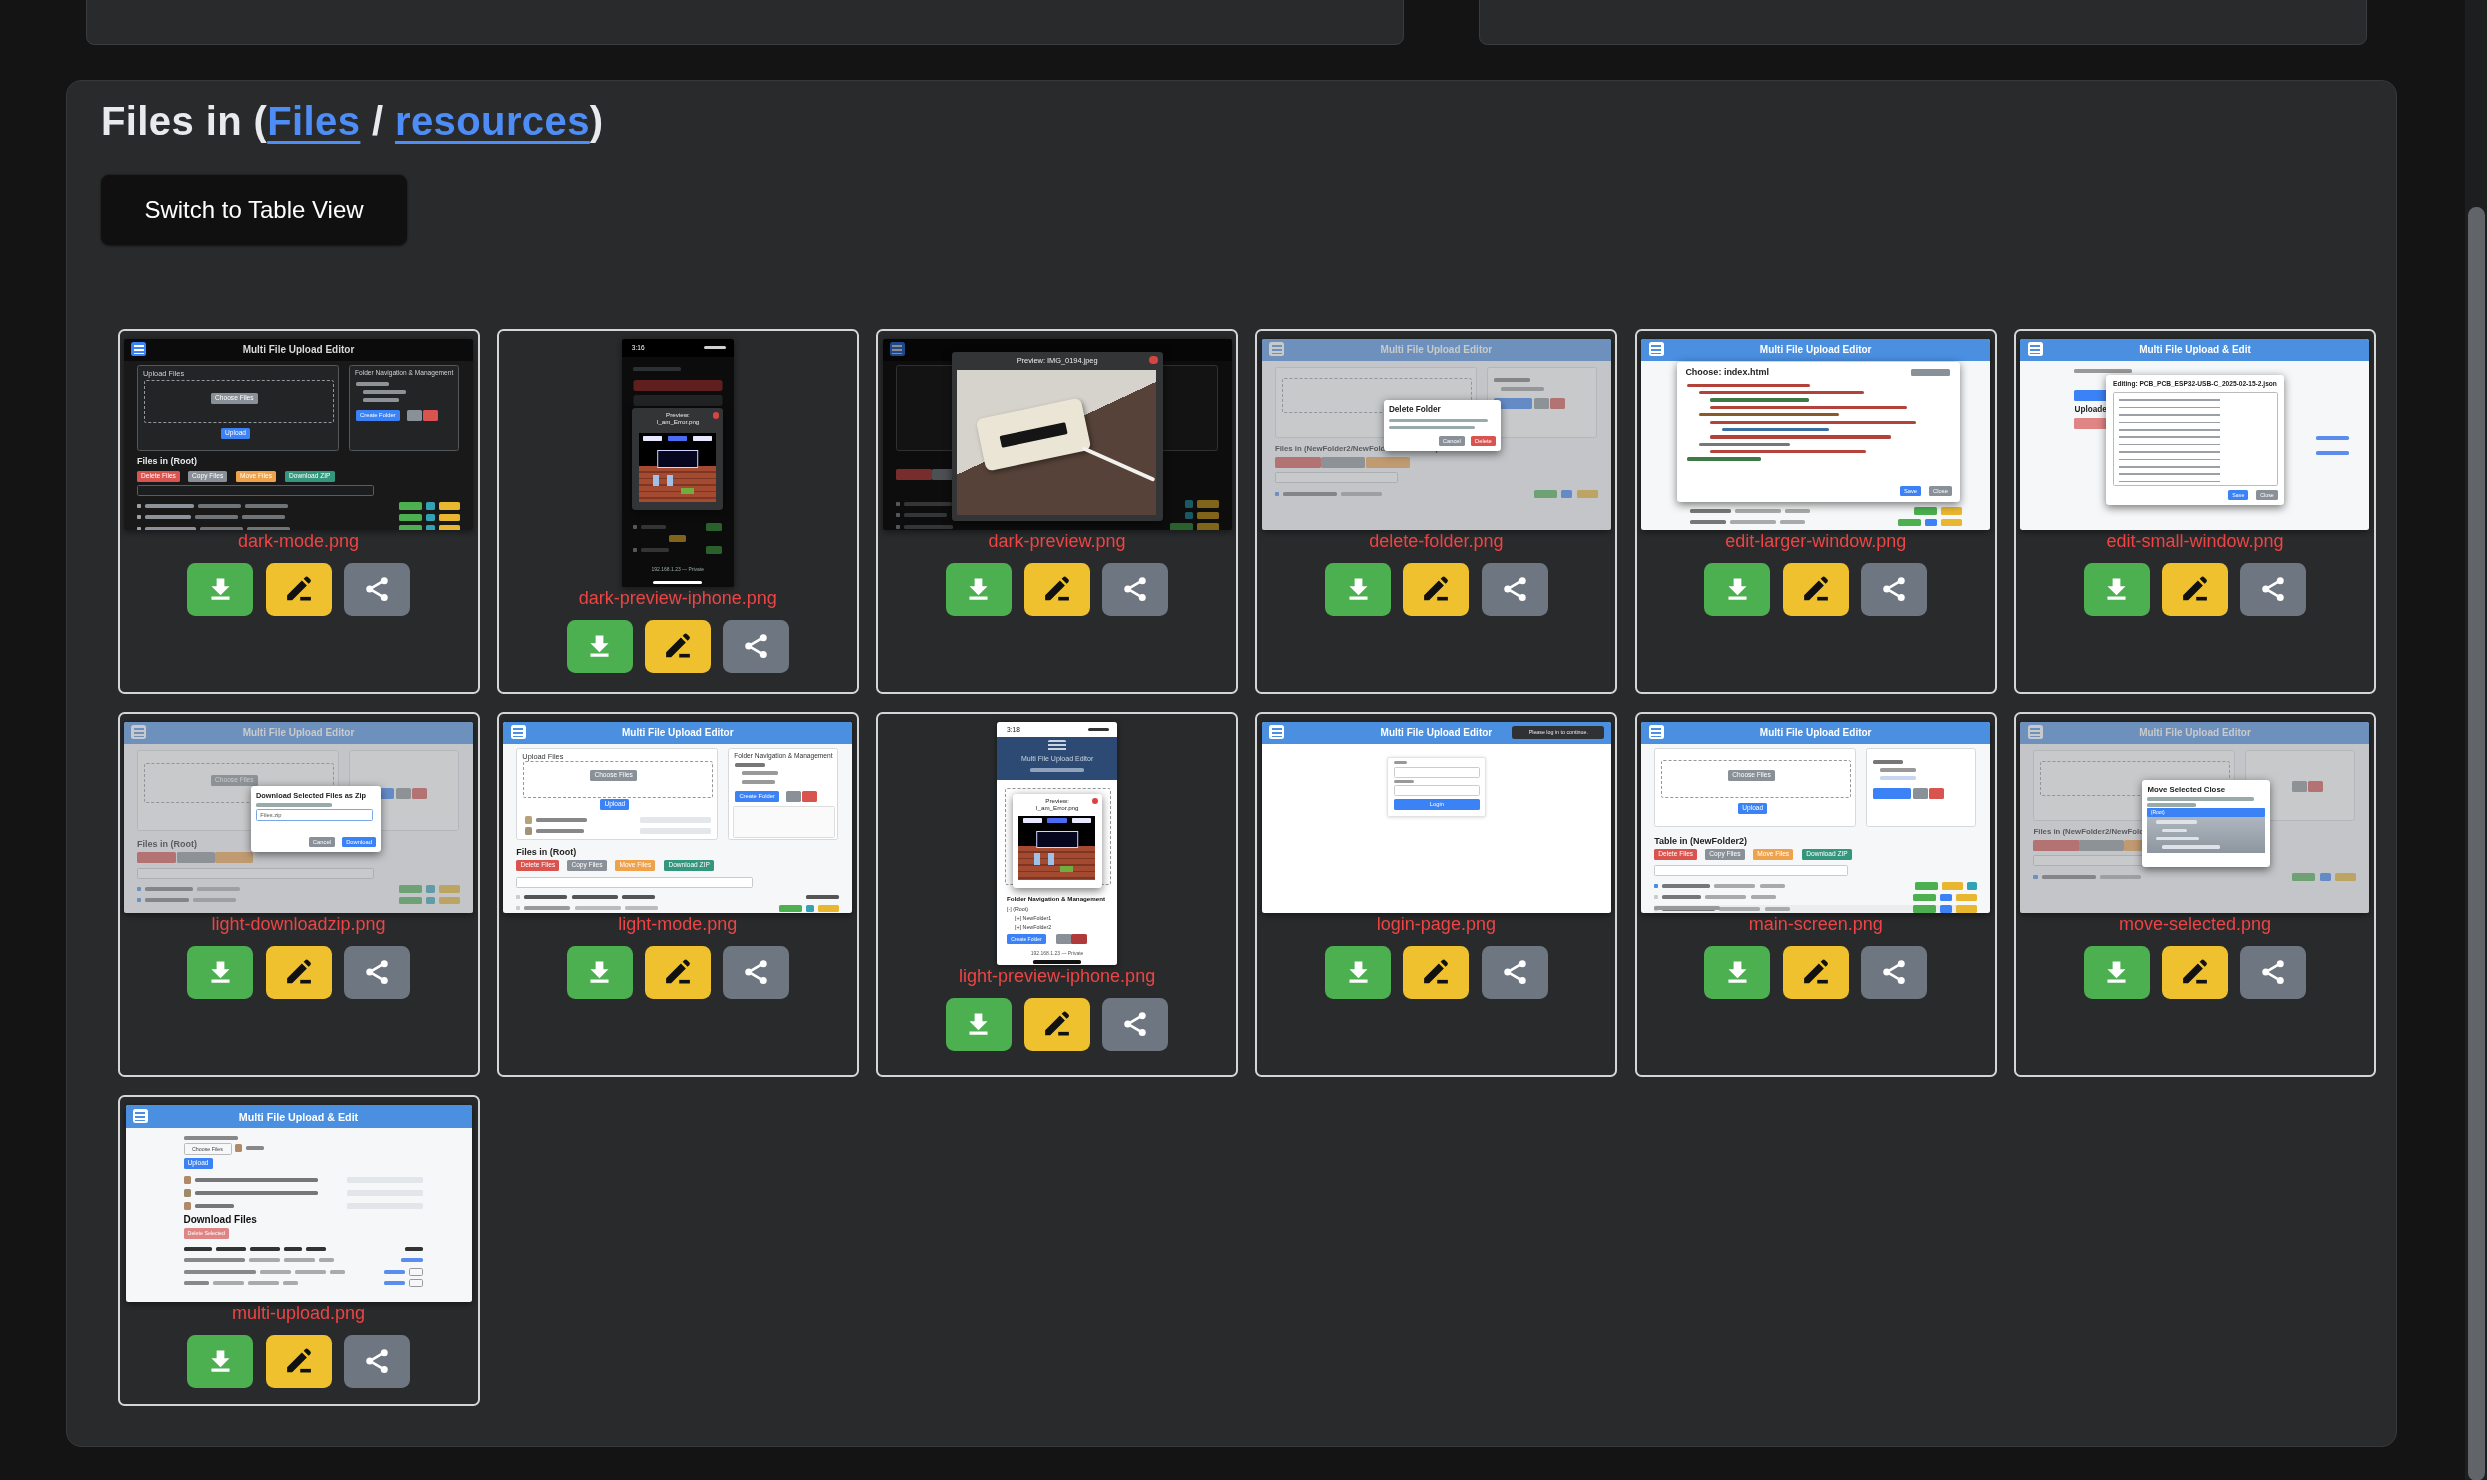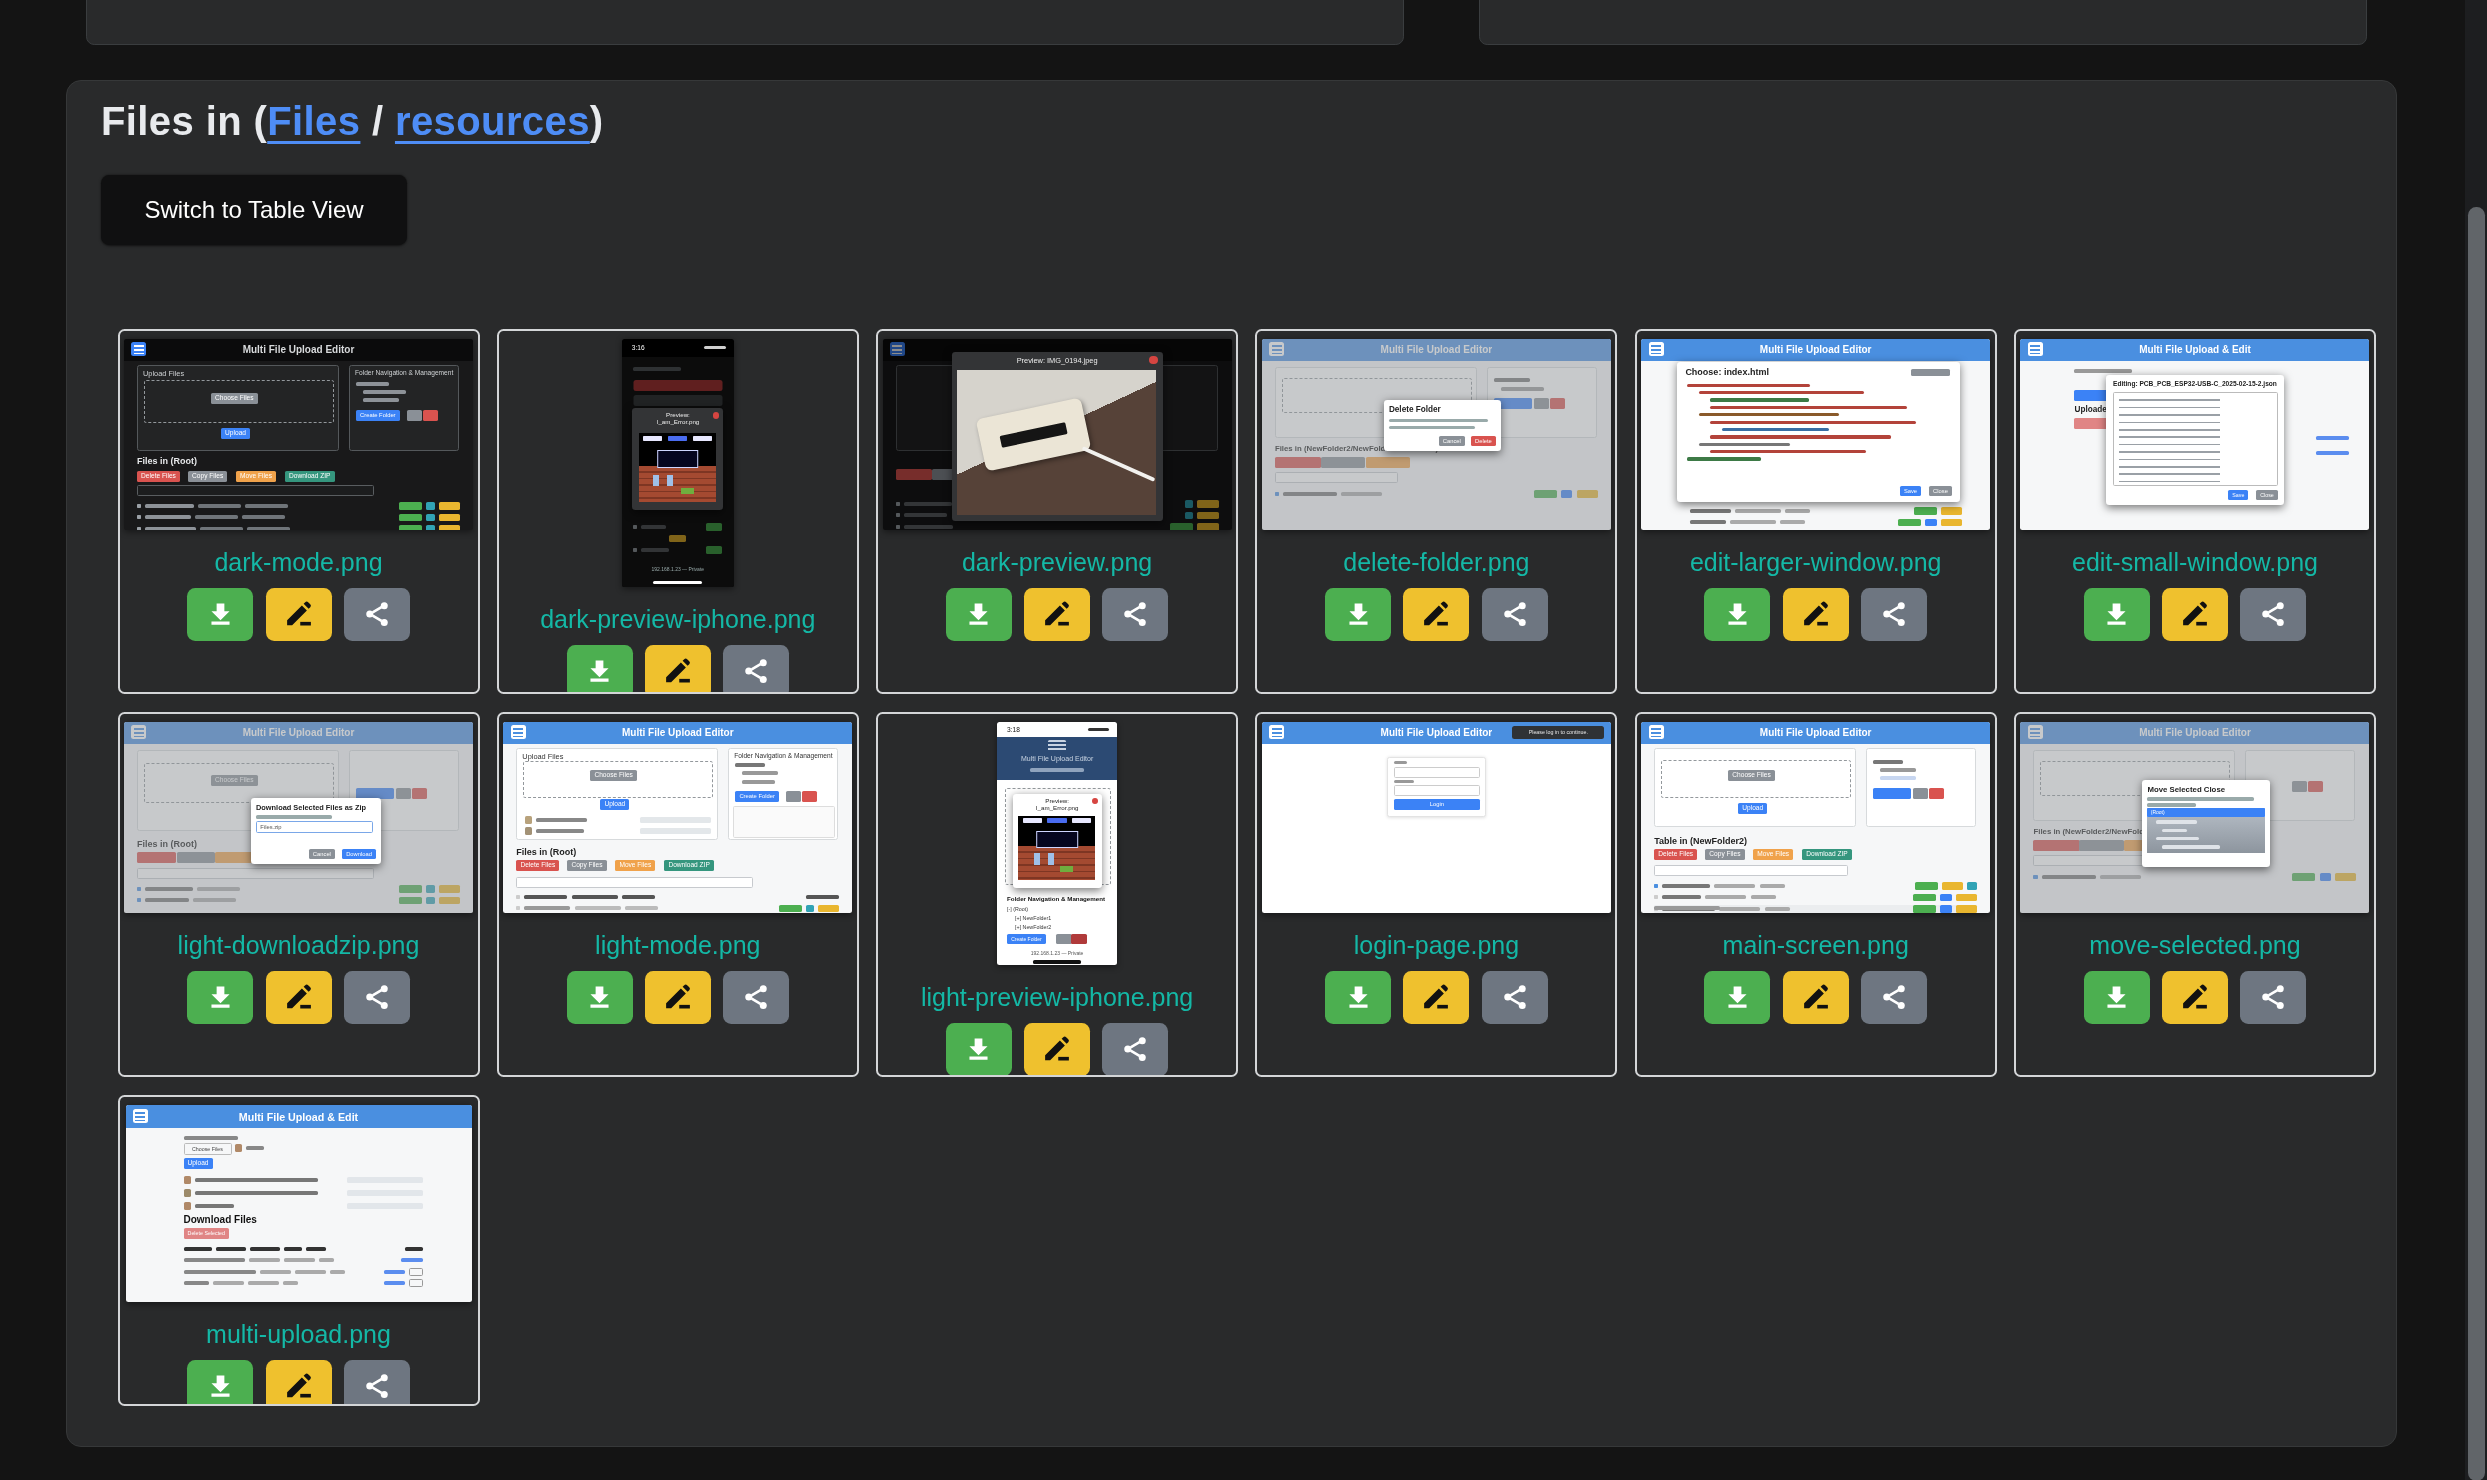--- a/index.html
+++ b/index.html
@@ -14,21 +14,21 @@
   .scroll-thumb{position:absolute;left:2.5px;width:17.3px;top:207px;height:1274px;background:#616569;border-radius:8.2px}
   h1{margin:0;font-size:40px;font-weight:bold;color:#e8eaed;letter-spacing:0.4px}
   h1 a{color:#4e8df6;text-decoration:underline;text-decoration-thickness:2.5px;text-underline-offset:5.8px;cursor:pointer}
   .switch-btn{display:block;margin-top:31px;background:#101011;color:#fff;border:none;border-radius:8.2px;
     width:306px;height:70px;font-size:24px;font-family:inherit;cursor:pointer;box-shadow:0 0.8px 2.5px rgba(0,0,0,.6)}
   
   .grid{display:grid;grid-template-columns:repeat(6,362px);grid-template-rows:365px 365px 311px;
     column-gap:17.3px;row-gap:18px;margin:84px 0 0 16.5px}
   .card{border:2.5px solid #d3d5d7;border-radius:6.6px;background:transparent;text-align:center;
     box-sizing:border-box;overflow:hidden;position:relative}
-  .fname{margin-top:18px;font-size:25px;color:#14b8a6}
+  .fname{margin-top:1px;font-size:18px;color:#ef4444}
   .acts{display:flex;justify-content:center;gap:12.3px;margin-top:10.7px}
   .act{width:66px;height:53px;border:none;border-radius:8.2px;display:flex;align-items:center;
     justify-content:center;cursor:pointer;padding:0}
   .a-grn{background:#4caf50}.a-yel{background:#efc12e}.a-gry{background:#6e7681}
   
   .th{position:relative;margin:8.2px auto 0;border-radius:2.5px;overflow:hidden;text-align:left;
     box-shadow:0 1.6px 6.6px rgba(0,0,0,.45)}
   .tl{width:349px;height:191px}.tmu{width:346px;height:197px}
   .tpd{width:112px;height:248px}.tpl{width:120px;height:243px}
   .bgd{background:#19191a}.bgl{background:#f6f7f8}
@@ -542,21 +542,21 @@
               <span class="dot" style="background:#4a8fe0"></span>
               <span class="tb" style="width:44px;background:#777"></span>
               <span class="tb" style="width:43px;background:#aaa"></span>
               <span class="sp"></span>
               <span class="mini c-grn2" style="width:23px"></span>
               <span class="mini c-cyan" style="width:8.2px"></span>
               <span class="mini c-yel2" style="width:21.4px"></span>
             </div>
         </div>
         <div class="dim-l"></div>
-        <div class="mdl" style="left:127px;top:76px;width:130px;height:66px;padding:5px">
+        <div class="mdl" style="left:127px;top:64px;width:130px;height:66px;padding:5px">
           <div style="font-weight:bold;font-size:7.4px;white-space:nowrap">Download Selected Files as Zip</div>
           <div class="tb" style="width:76px;background:#9aa;margin-top:3.3px;height:3.3px"></div>
           <div class="abs" style="left:5px;top:23px;width:117px;height:11.5px;border:0.8px solid #7aa7e8;border-radius:1.6px;font-size:5.8px;color:#555;padding:1.6px 3.3px;box-sizing:border-box">Files.zip</div>
           <div class="chip c-gry" style="right:46px;bottom:5px;left:auto;font-size:5.8px">Cancel</div>
           <div class="chip c-blu" style="right:5px;bottom:5px;left:auto;font-size:5.8px">Download</div>
         </div>
       </div>
       <div class="fname">light-downloadzip.png</div>
       <div class="acts">
         <button class="act a-grn">

